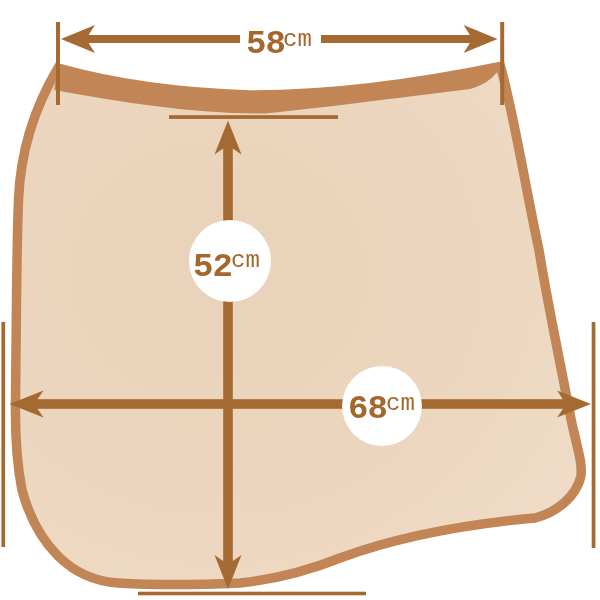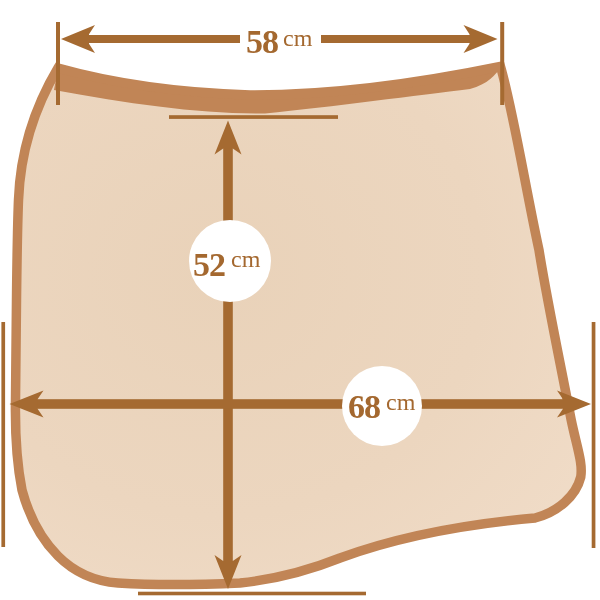--- a/index.html
+++ b/index.html
@@ -1,16 +1,16 @@
 <!DOCTYPE html>
 <html><head>
 <meta charset="utf-8">
 <style>
   html,body{margin:0;padding:0;background:#ffffff;}
-  .wrap{width:594px;height:600px;position:relative;font-family:Liberation Serif, serif;}
+  .wrap{width:594px;height:600px;position:relative;font-family:Liberation Mono, monospace;}
   svg{display:block;}
 </style>
 </head>
 <body>
 <div class="wrap">
 <svg width="600" height="600" viewBox="0 0 600 600">
   <defs>
     <radialGradient id="bodyg" cx="0.36" cy="0.40" r="0.85">
       <stop offset="0" stop-color="#E9D2B9"></stop>
       <stop offset="0.55" stop-color="#ECD6BF"></stop>

